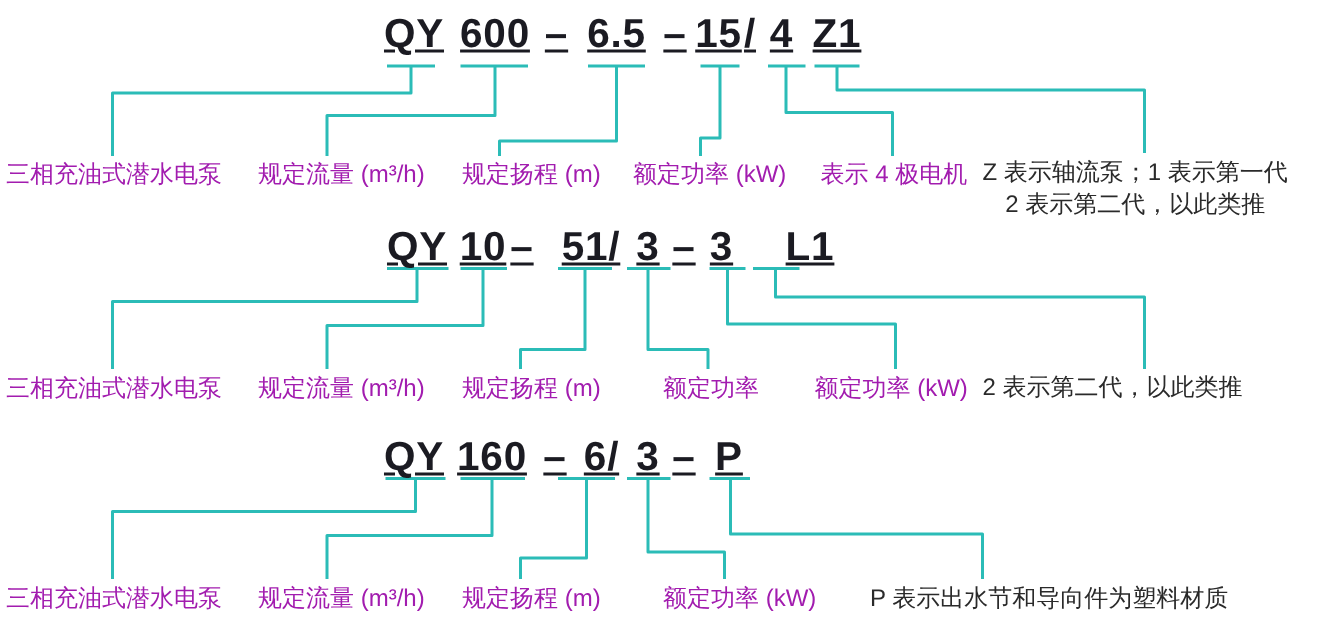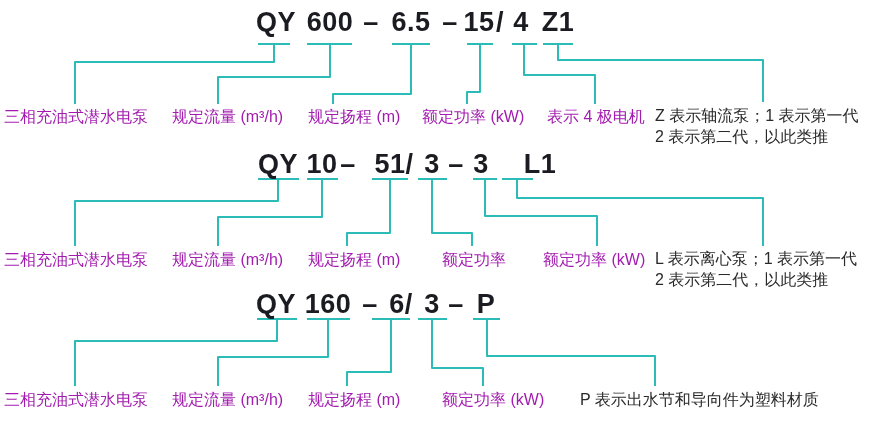--- a/index.html
+++ b/index.html
@@ -5,29 +5,29 @@
   html, body { margin:0; padding:0; background:#ffffff; }
   .canvas {
     position:relative; width:879px; height:428px; background:#ffffff;
     font-family:"Liberation Sans", sans-serif; overflow:hidden;
   }
   svg.lines { position:absolute; left:0; top:0; width:879px; height:428px; }
   .line { stroke:#2bbcb7; stroke-width:2; fill:none; stroke-linejoin:round; stroke-linecap:butt; }
   .tok {
     position:absolute; transform:translateX(-50%);
     font-weight:700; font-size:27px; line-height:28px; color:#1b1b22;
-    white-space:nowrap; letter-spacing:0.5px;
+    white-space:nowrap; letter-spacing:0.5px;text-decoration:underline;
   }
   .lbl {
     position:absolute; font-size:16px; line-height:19px; color:#a21caf;
     white-space:nowrap;
   }
   .note {
     position:absolute; font-size:16px; line-height:21px; color:#2a2a2a;
-    white-space:nowrap; text-align:left;
+    white-space:nowrap; text-align:center;
   }
   .note div { white-space:nowrap; }
 </style>
 </head>
 <body>
 
 <div class="canvas">
 
   <svg class="lines" viewBox="0 0 879 428">
 
@@ -100,21 +100,20 @@
   <span class="tok" style="left:456px; top:150px">–</span>
   <span class="tok" style="left:481px; top:150px">3</span>
   <span class="tok" style="left:540px; top:150px">L1</span>
 
   <span class="lbl" style="left:4px;   top:250px">三相充油式潜水电泵</span>
   <span class="lbl" style="left:172px; top:250px">规定流量 (m³/h)</span>
   <span class="lbl" style="left:308px; top:250px">规定扬程 (m)</span>
   <span class="lbl" style="left:442px; top:250px">额定功率</span>
   <span class="lbl" style="left:543px; top:250px">额定功率 (kW)</span>
   <div class="note" style="left:655px; top:248px">
-    <div>L 表示离心泵；1 表示第一代</div>
     <div>2 表示第二代，以此类推</div>
   </div>
 
   <span class="tok" style="left:276px; top:290px">QY</span>
   <span class="tok" style="left:328px; top:290px">160</span>
   <span class="tok" style="left:370px; top:290px">–</span>
   <span class="tok" style="left:401px; top:290px">6/</span>
   <span class="tok" style="left:432px; top:290px">3</span>
   <span class="tok" style="left:456px; top:290px">–</span>
   <span class="tok" style="left:486px; top:290px">P</span>

